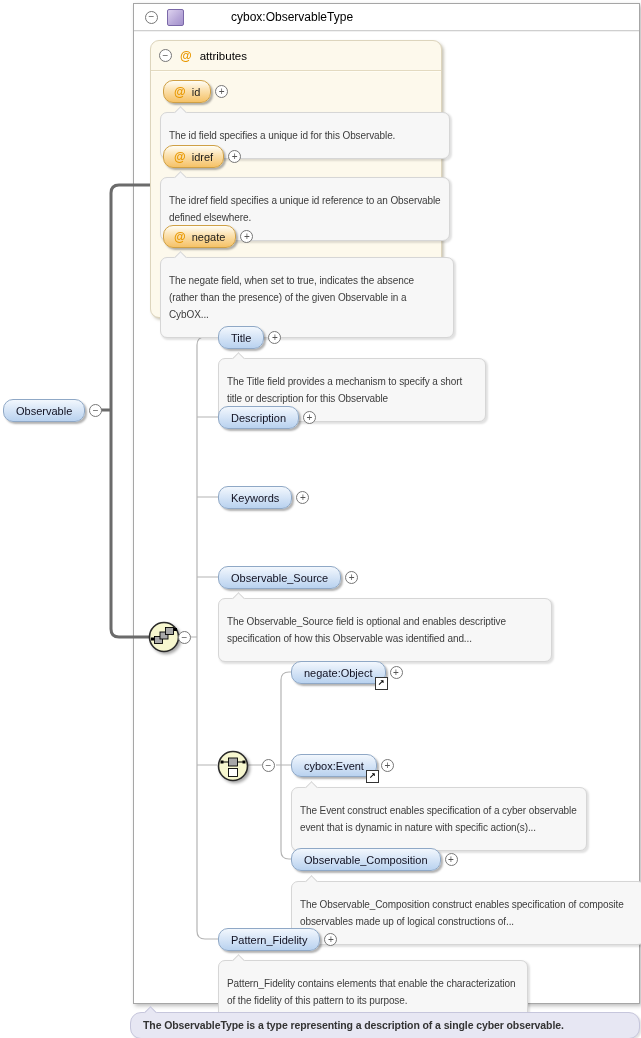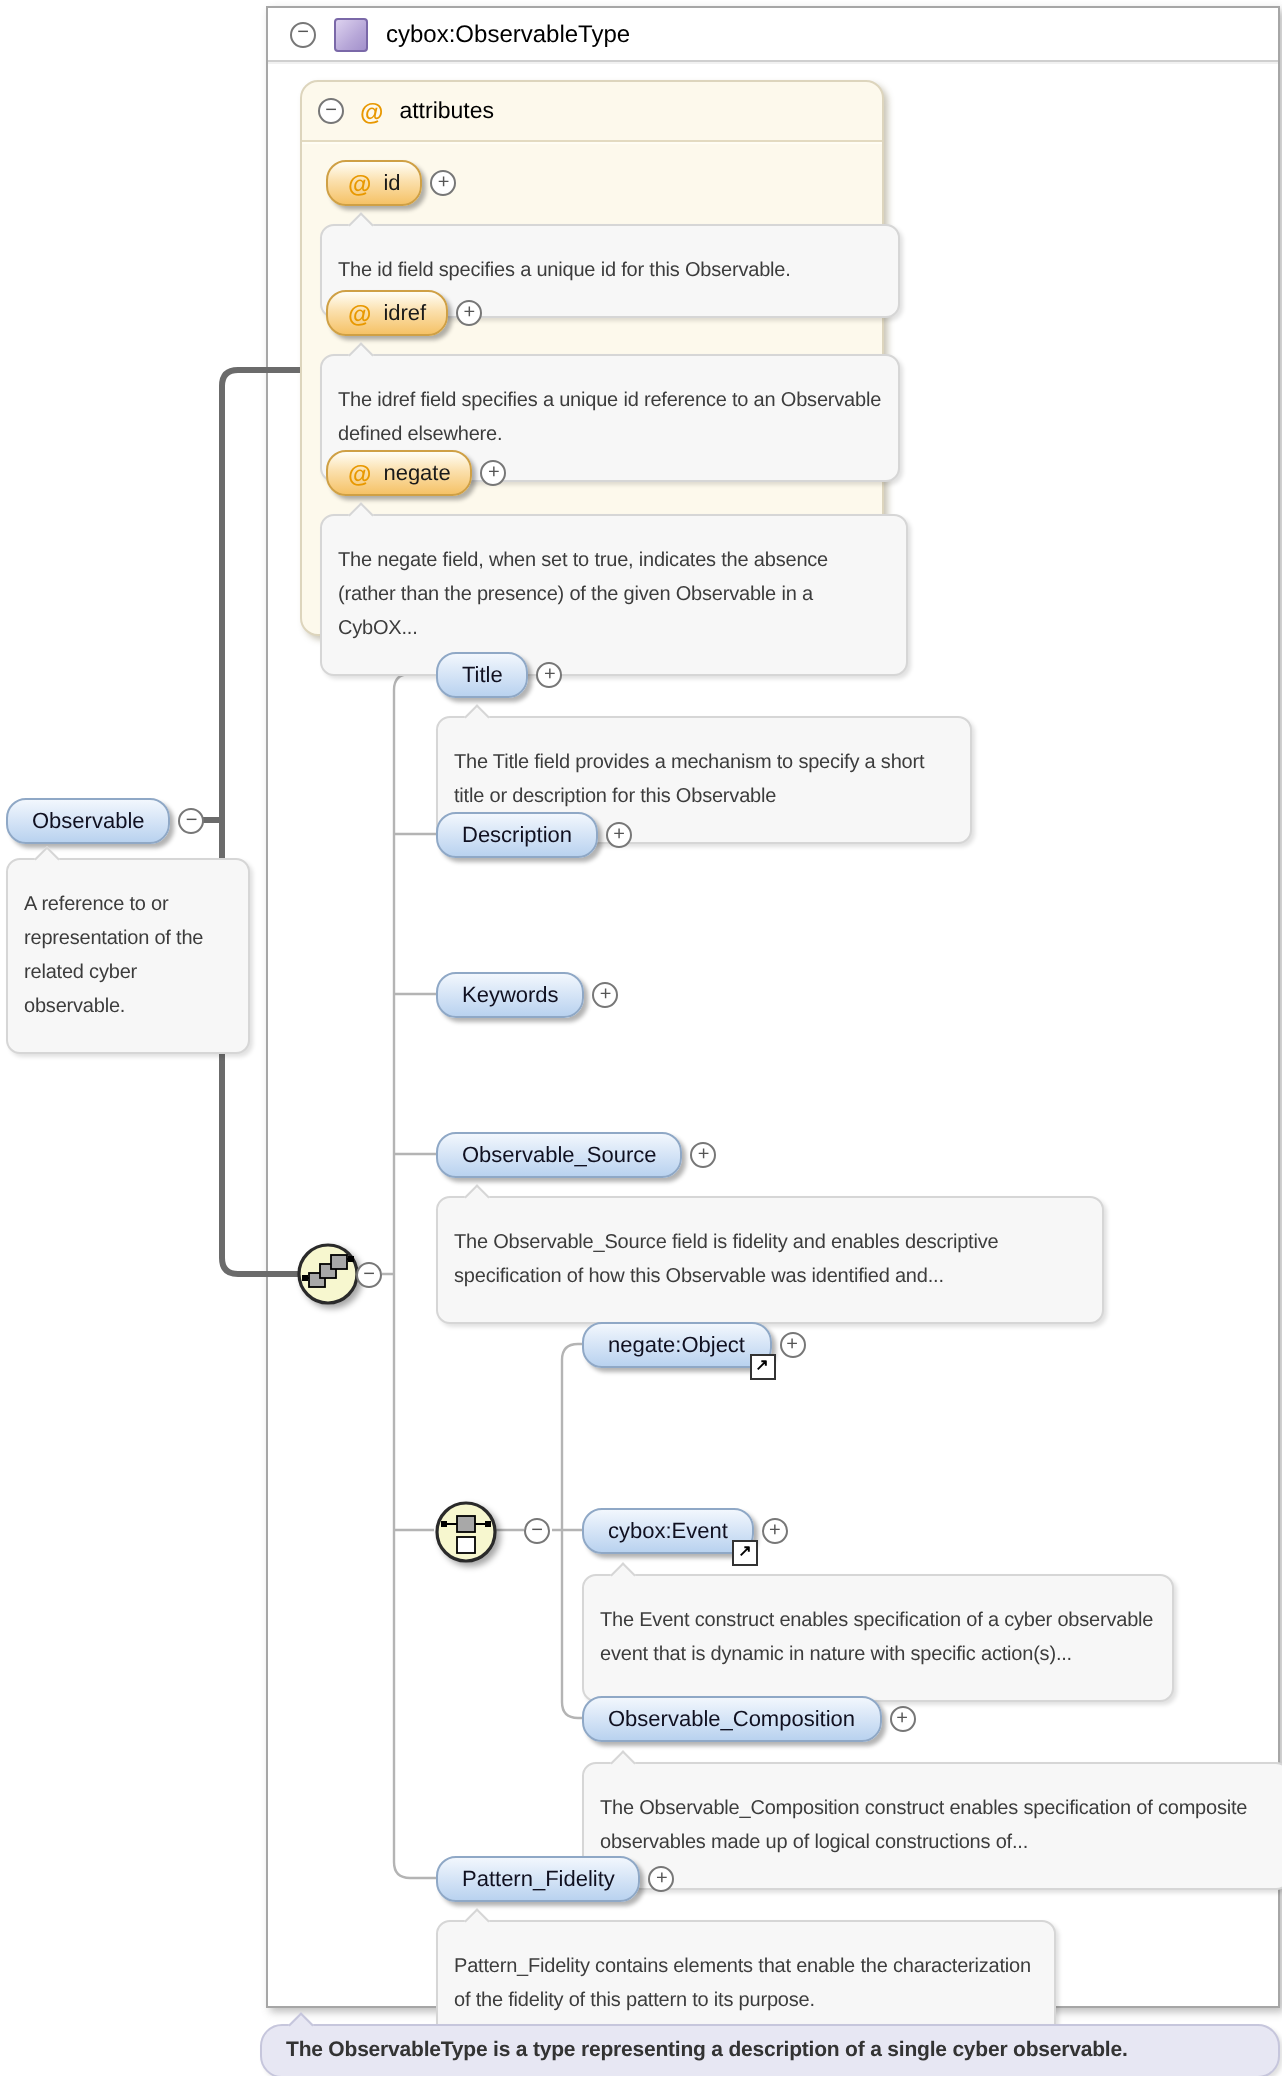--- a/index.html
+++ b/index.html
@@ -14,21 +14,21 @@
 
   .main-box{
     position:absolute;left:133px;top:3px;width:505px;height:999px;z-index:1;
     background:#ffffff;border:1px solid #a6a6a6;
     box-shadow:2px 2px 4px rgba(110,110,110,.45);
   }
   .main-header{
     height:26px;display:flex;align-items:center;gap:9px;padding-left:11px;
     border-bottom:1px solid #cfcfcf;box-shadow:0 1px 0 #f1f1f1;
   }
-  .type-label{font-size:12px;color:#000;}
+  .type-label{font-size:12px;color:#000;margin-left:38px;}
   .type-icon{
     width:15px;height:15px;border:1px solid #7a68a8;border-radius:2px;
     background:linear-gradient(135deg,#ddd2ef 0%,#b7a7d8 60%,#a391cc 100%);
   }
 
   .attr-group{
     position:absolute;left:150px;top:40px;width:290px;height:276px;z-index:3;
     background:#fdf9ec;border:1px solid #ddd5bd;border-radius:9px;
     box-shadow:2px 2px 3px rgba(140,130,100,.45);
   }
@@ -132,21 +132,20 @@
       <span>negate</span>
     </span>
     <span class="circ">+</span>
   </div>
   <div class="tip" style="left:160px;top:257px;width:276px">The negate field, when set to true, indicates the absence (rather than the presence) of the given Observable in a CybOX...</div>
 
   <div class="node" style="left:3px;top:399px">
     <span class="pill-el">Observable</span>
     <span class="circ">−</span>
   </div>
-  <div class="tip" style="left:3px;top:429px;width:104px">A reference to or representation of the related cyber observable.</div>
 
   <svg class="comp-icon" style="left:147px;top:620px" width="34" height="34">
     <circle cx="17" cy="17" r="14.5" fill="#f7f7cf" stroke="#2a2a2a" stroke-width="1.6"></circle>
     <rect x="4" y="17.5" width="3" height="3" fill="#000"></rect>
     <rect x="27" y="8" width="3" height="3" fill="#000"></rect>
     <line x1="5.5" y1="19" x2="11" y2="19" stroke="#000" stroke-width="1"></line>
     <line x1="23" y1="9.5" x2="28.5" y2="9.5" stroke="#000" stroke-width="1"></line>
     <rect x="7.5" y="16.5" width="8" height="7" fill="#a8a8a8" stroke="#000" stroke-width="0.9"></rect>
     <rect x="13" y="12" width="8" height="7" fill="#a8a8a8" stroke="#000" stroke-width="0.9"></rect>
     <rect x="18.5" y="7.5" width="8" height="7" fill="#a8a8a8" stroke="#000" stroke-width="0.9"></rect>
@@ -166,21 +165,21 @@
 
   <div class="node" style="left:218px;top:486px">
     <span class="pill-el">Keywords</span>
     <span class="circ">+</span>
   </div>
 
   <div class="node" style="left:218px;top:566px">
     <span class="pill-el">Observable_Source</span>
     <span class="circ">+</span>
   </div>
-  <div class="tip" style="left:218px;top:598px;width:316px">The Observable_Source field is fidelity and enables descriptive specification of how this Observable was identified and...</div>
+  <div class="tip" style="left:218px;top:598px;width:316px">The Observable_Source field is optional and enables descriptive specification of how this Observable was identified and...</div>
 
   <svg class="comp-icon" style="left:216px;top:749px" width="34" height="34">
     <circle cx="17" cy="17" r="14.5" fill="#f7f7cf" stroke="#2a2a2a" stroke-width="1.6"></circle>
     <line x1="6" y1="13" x2="28" y2="13" stroke="#000" stroke-width="1"></line>
     <rect x="4.5" y="11.5" width="3" height="3" fill="#000"></rect>
     <rect x="26.5" y="11.5" width="3" height="3" fill="#000"></rect>
     <rect x="12.5" y="9" width="9" height="8" fill="#a8a8a8" stroke="#000" stroke-width="0.9"></rect>
     <rect x="12.5" y="19.5" width="9" height="8" fill="#ffffff" stroke="#000" stroke-width="0.9"></rect>
   </svg>
   <span class="circ abs" style="left:262px;top:759px">−</span>

